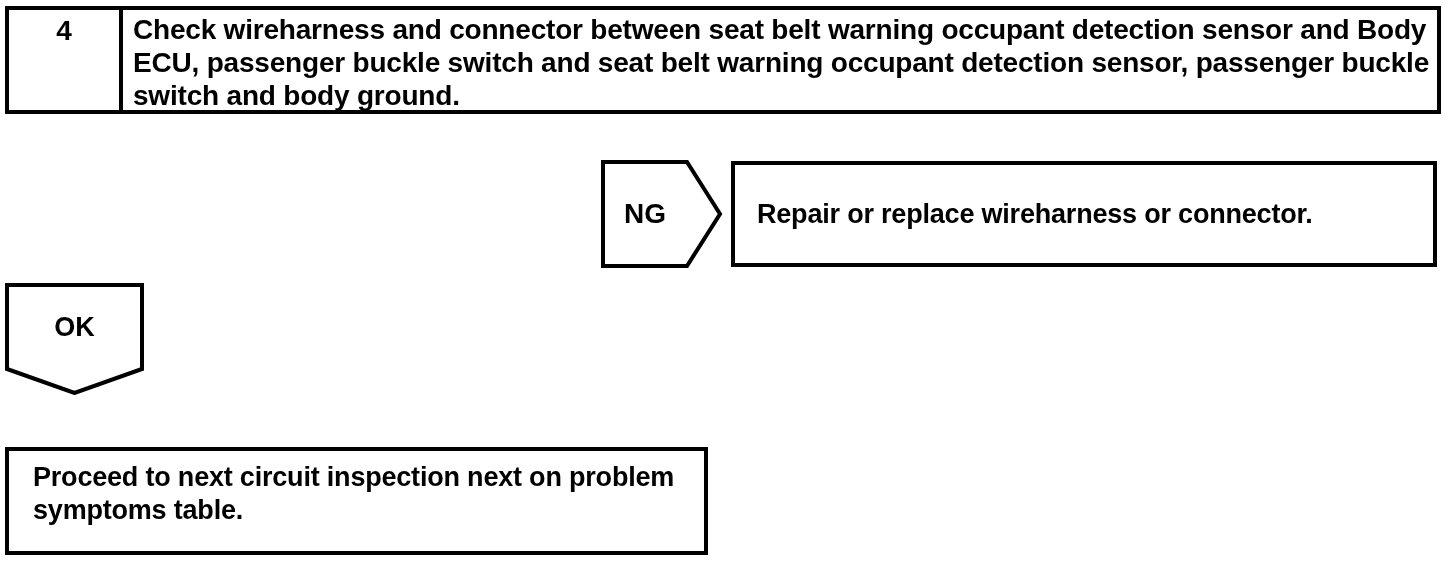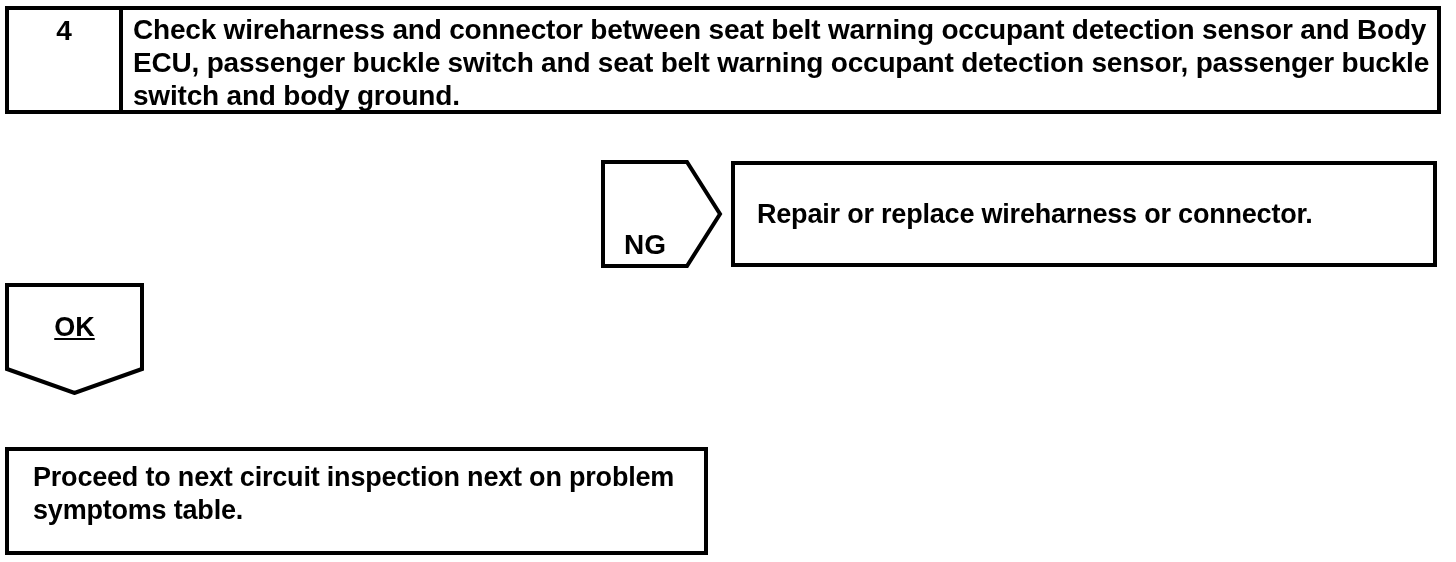--- a/index.html
+++ b/index.html
@@ -21,33 +21,33 @@
   }
   .step-text {
     flex:1; font-size:28px; line-height:33px; letter-spacing:-0.2px;
     padding:3px 6px 0 10px;
   }
   
   .ng-wrap { position:absolute; left:601px; top:160px; width:122px; height:108px; }
   .ng-wrap svg, .ok-wrap svg { position:absolute; left:0; top:0; display:block; }
   .ng-label {
     position:absolute; left:0; top:0; width:88px; height:108px;
-    display:flex; align-items:center; justify-content:center; font-size:28px;margin-top:31px;
+    display:flex; align-items:center; justify-content:center; font-size:28px;
   }
   
   .repair-box {
     left:731px; top:161px; width:706px; height:106px;
     display:flex; align-items:center; padding-left:22px; 
     font-size:27px; letter-spacing:-0.2px;
   }
   
   .ok-wrap { position:absolute; left:5px; top:283px; width:139px; height:112px; }
   .ok-label {
     position:absolute; left:0; top:0; width:139px; height:88px;
-    display:flex; align-items:center; justify-content:center; font-size:27px;text-decoration:underline;
+    display:flex; align-items:center; justify-content:center; font-size:27px;
   }
   
   .proceed-box {
     left:5px; top:447px; width:703px; height:108px;
     font-size:27px; line-height:33px; letter-spacing:-0.2px;
     padding:10px 10px 0 24px;
   }
 </style>
 </head>
 <body>

